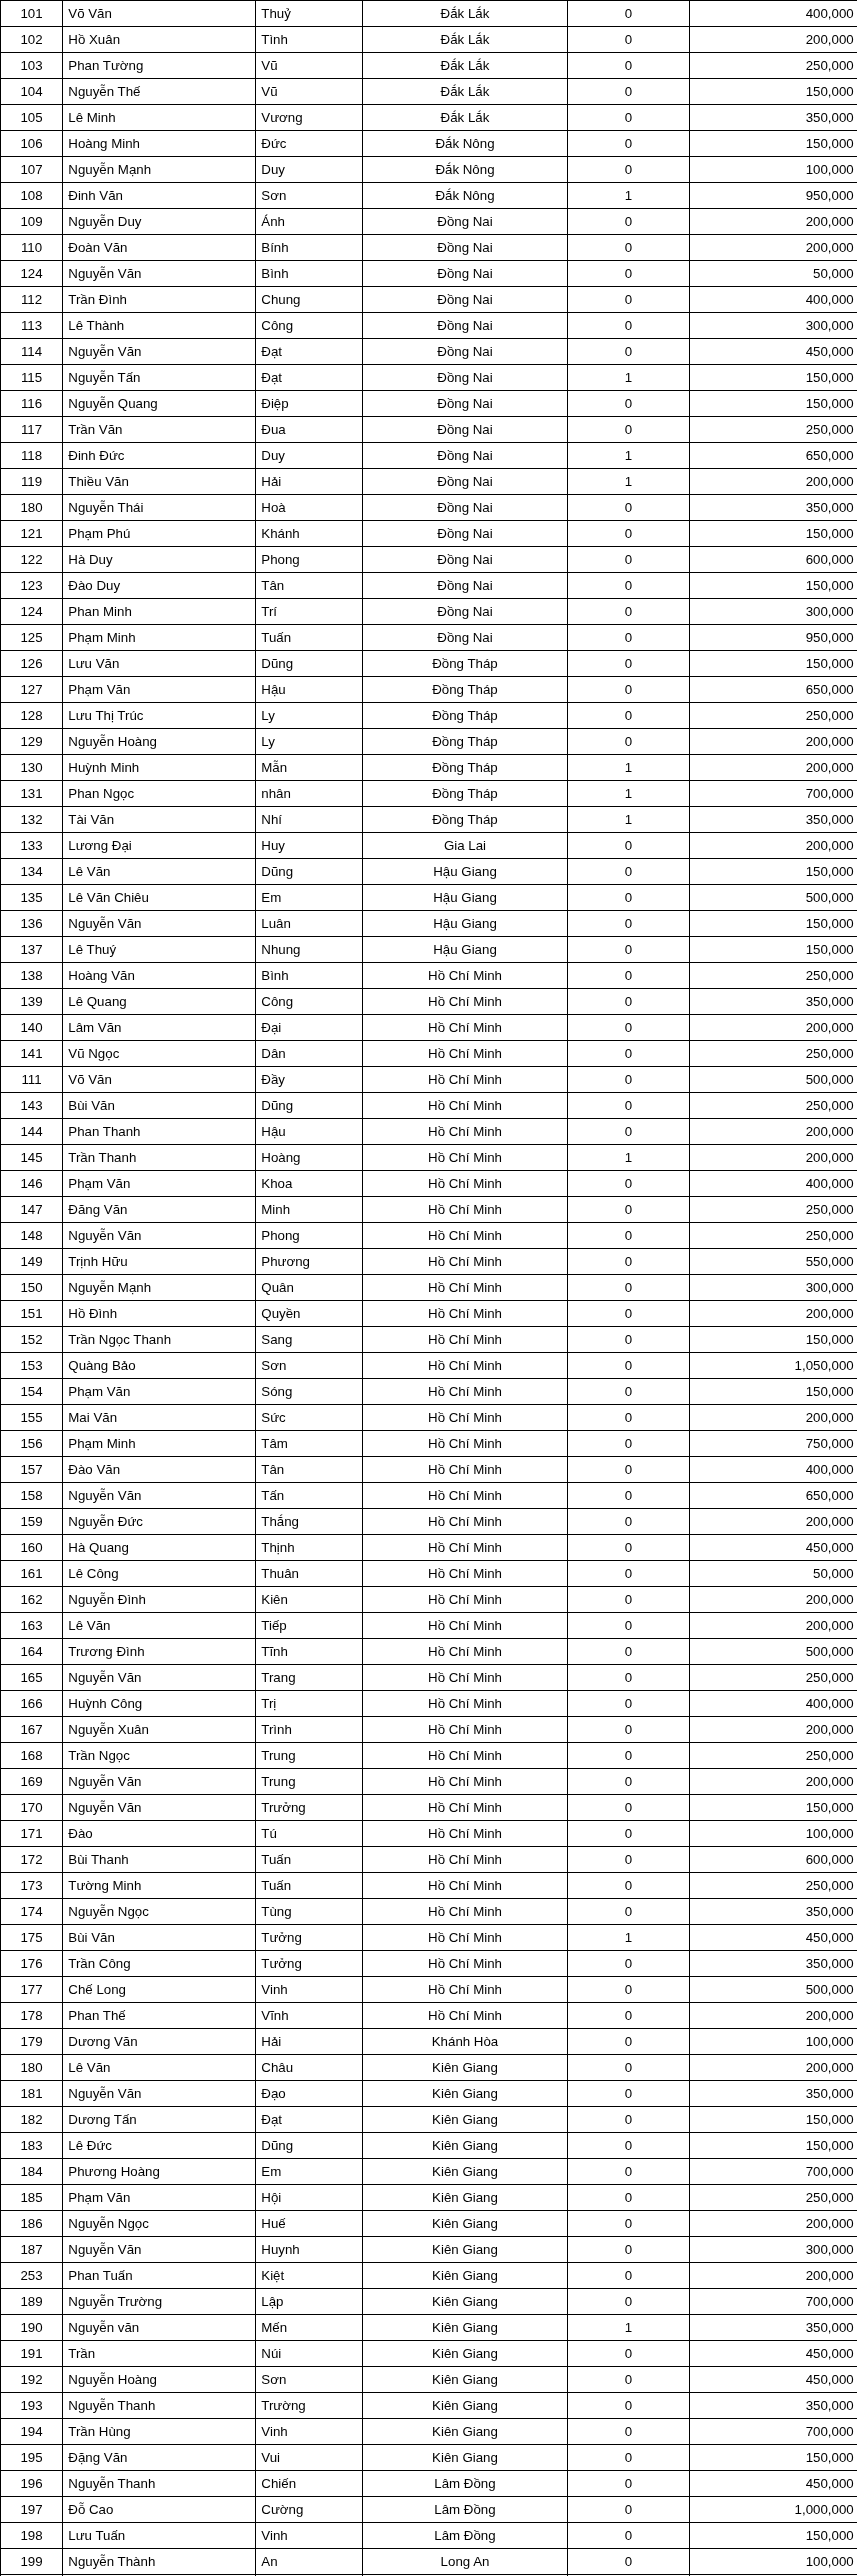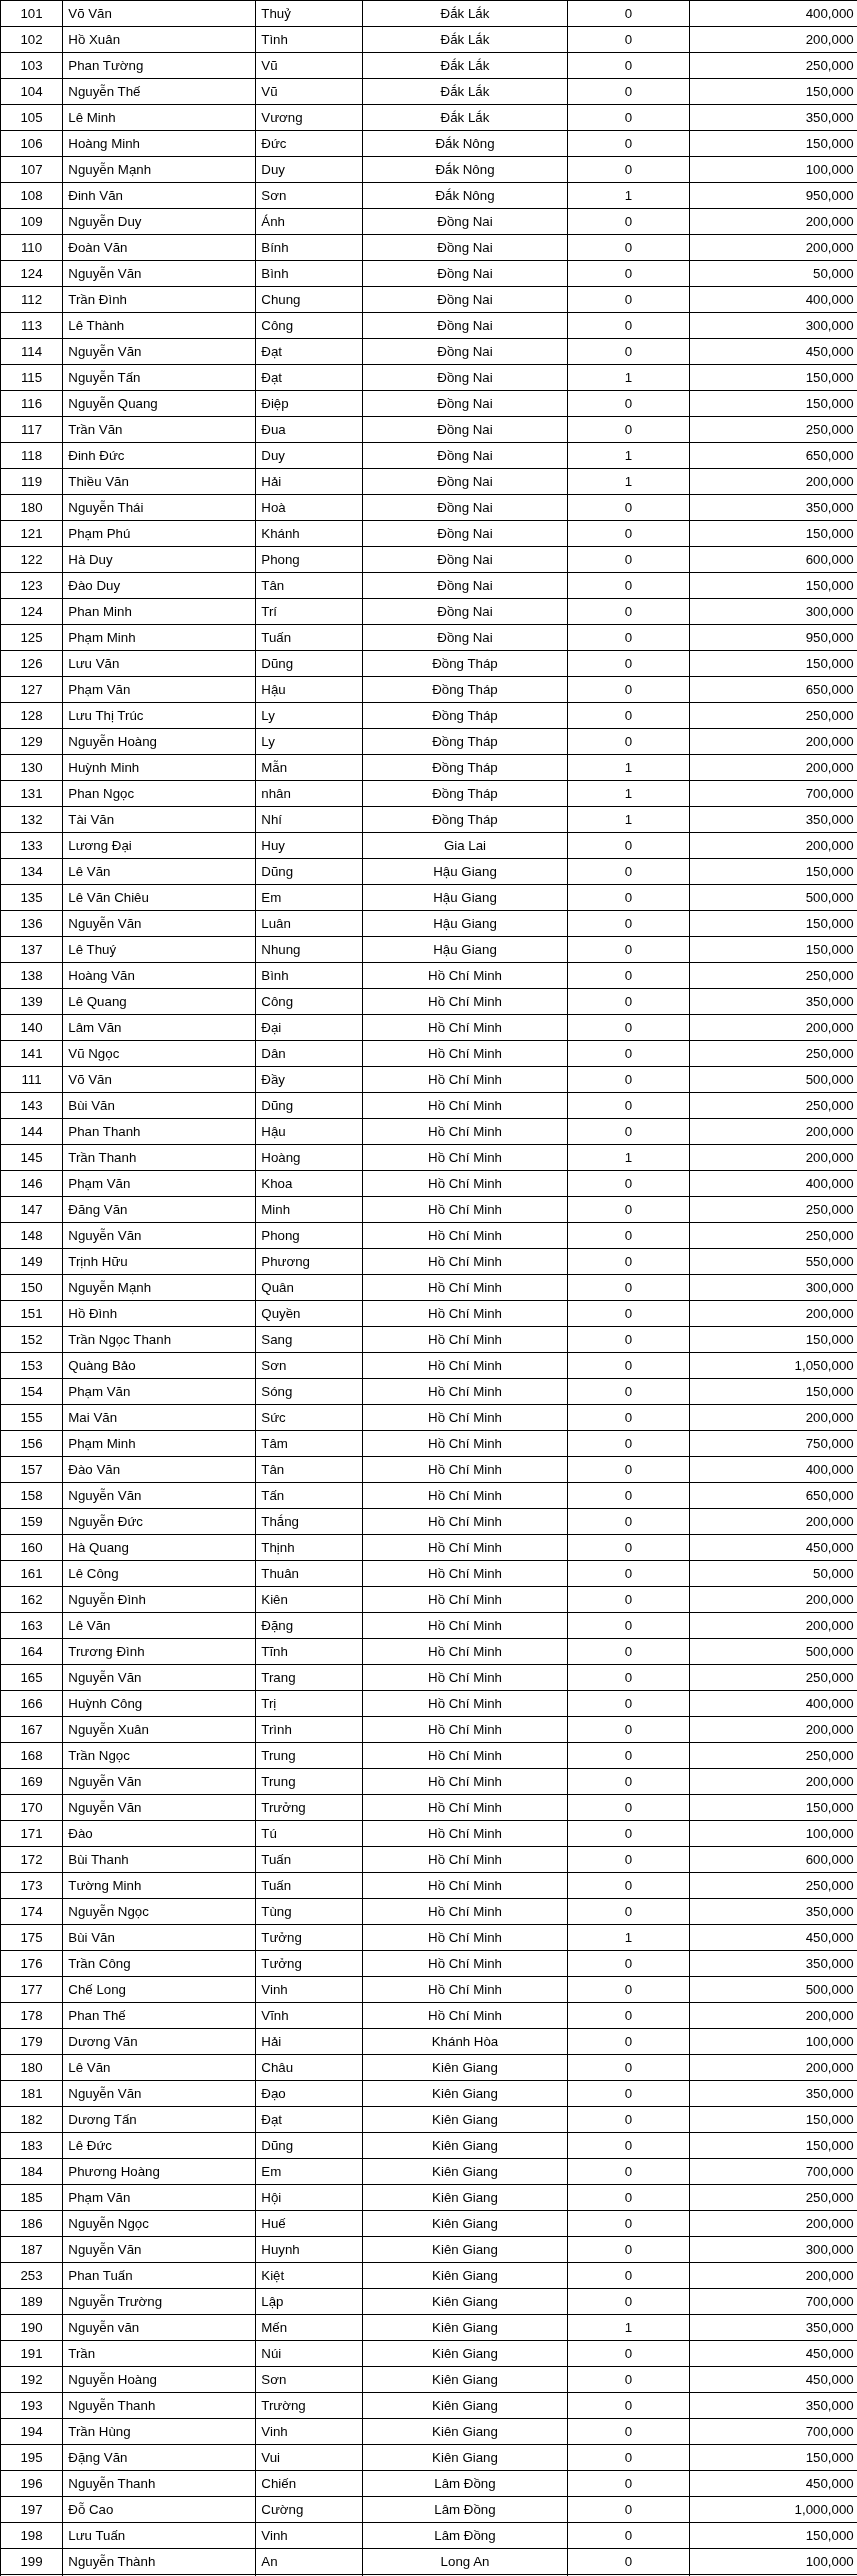--- a/index.html
+++ b/index.html
@@ -532,21 +532,21 @@
         <td class="col-num">162</td>
         <td class="col-last">Nguyễn Đình</td>
         <td class="col-first">Kiên</td>
         <td class="col-prov">Hồ Chí Minh</td>
         <td class="col-flag">0</td>
         <td class="col-amt">200,000</td>
       </tr>
       <tr>
         <td class="col-num">163</td>
         <td class="col-last">Lê Văn</td>
-        <td class="col-first">Đặng</td>
+        <td class="col-first">Tiếp</td>
         <td class="col-prov">Hồ Chí Minh</td>
         <td class="col-flag">0</td>
         <td class="col-amt">200,000</td>
       </tr>
       <tr>
         <td class="col-num">164</td>
         <td class="col-last">Trương Đình</td>
         <td class="col-first">Tĩnh</td>
         <td class="col-prov">Hồ Chí Minh</td>
         <td class="col-flag">0</td>

